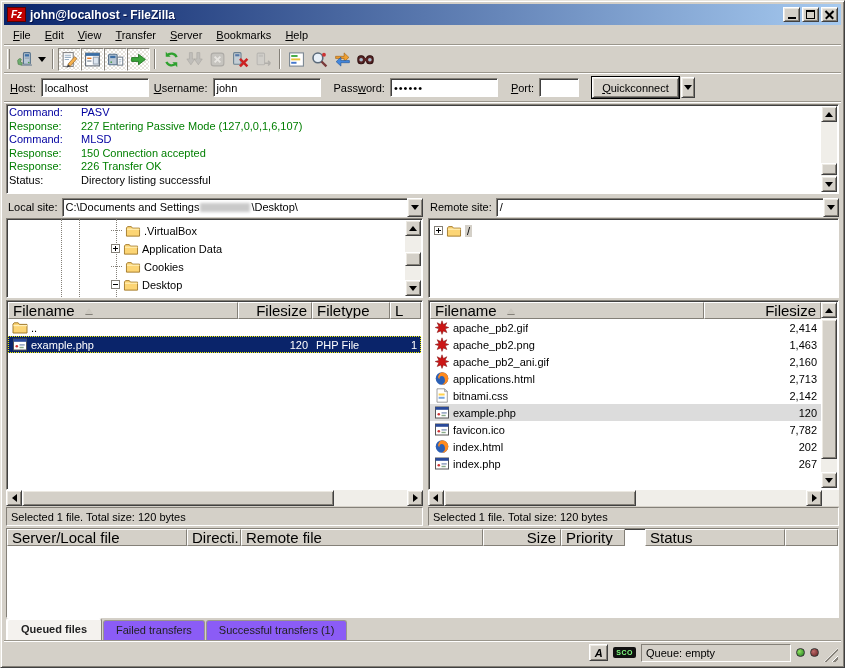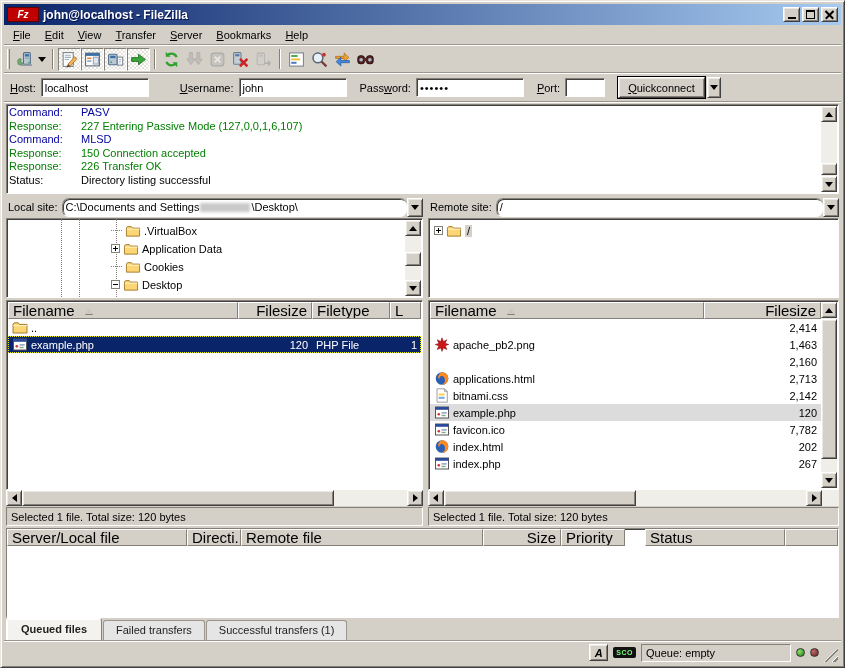--- a/index.html
+++ b/index.html
@@ -10,21 +10,21 @@
        padding:3px;overflow:hidden;}
   
   .out{background:#d4d0c8;border:1px solid;border-color:#fff #404040 #404040 #fff;
        box-shadow:inset 1px 1px 0 #ece9e2, inset -1px -1px 0 #848078;}
   .inw{background:#fff;border:1px solid;border-color:#848078 #fff #fff #848078;
        box-shadow:inset 1px 1px 0 #404040;}
   .ing{background:#d4d0c8;border:1px solid;border-color:#848078 #fff #fff #848078;}
   
   .titlebar{height:21px;background:linear-gradient(to right,#0a246a,#a6caf0);display:flex;align-items:center;
             padding:0 3px;color:#fff;flex:0 0 auto;}
-  .tlogo{width:32px;height:15px;background:#c00000;border:1px solid #600000;color:#fff;font-weight:bold;
+  .tlogo{width:19px;height:15px;background:#c00000;border:1px solid #600000;color:#fff;font-weight:bold;
          font-size:10px;display:flex;align-items:center;justify-content:center;margin-right:4px;font-style:italic;}
   .ttext{font-size:12px;font-weight:bold;flex:1;white-space:nowrap;text-shadow:1px 1px 0 #00104a;}
   .wbtns{display:flex;gap:2px;}
   .wbtn{width:17px;height:15px;position:relative;display:flex;align-items:center;justify-content:center;}
   .glyph-min{width:8px;height:2px;background:#000;margin-top:7px;}
   .glyph-max{width:9px;height:9px;border:1px solid #000;border-top:2px solid #000;}
   .glyph-x{position:relative;width:9px;height:9px;}
   .glyph-x::before,.glyph-x::after{content:"";position:absolute;left:-1px;top:4px;width:11px;height:1.6px;background:#000;}
   .glyph-x::before{transform:rotate(45deg);} .glyph-x::after{transform:rotate(-45deg);}
   
@@ -69,21 +69,21 @@
   .hscroll{height:16px;position:relative;background:#f0eee9;flex:0 0 auto;}
   .hbtn{position:absolute;top:0;width:16px;height:16px;display:flex;align-items:center;justify-content:center;}
   .hthumb{position:absolute;top:0;height:16px;}
   
   .panes{display:flex;padding:0 2px;margin-top:2px;flex:0 0 auto;}
   .pane{display:flex;flex-direction:column;}
   .pane-l{width:420px;} .pane-div{width:5px;} .pane-r{width:414px;}
   .siterow{height:20px;display:flex;align-items:center;font-size:11px;gap:0;margin-bottom:1px;}
   .sitelabel{padding:2px 4px 2px 2px;white-space:nowrap;}
   .combo{flex:1;display:flex;height:19px;}
-  .combo .field{flex:1;border-right:none;border-radius:7px;}
+  .combo .field{flex:1;border-right:none;}
   .combo-btn{width:16px;height:19px;display:flex;align-items:center;justify-content:center;}
   .redacted{display:inline-block;width:50px;height:9px;background:#c9c9c9;filter:blur(1.5px);margin:0 1px;}
   .tree{height:80px;position:relative;overflow:hidden;margin-bottom:2px;}
   .treerow{position:absolute;height:17px;display:flex;align-items:center;font-size:11px;white-space:nowrap;}
   .expander{width:9px;height:9px;background:#fff;border:1px solid #848078;position:relative;flex:0 0 auto;}
   .expander::before{content:"";position:absolute;left:1px;top:3px;width:5px;height:1px;background:#000;}
   .expander.plus::after{content:"";position:absolute;left:3px;top:1px;width:1px;height:5px;background:#000;}
   .ticon{width:16px;height:14px;margin:0 3px;flex:0 0 auto;}
   .ticon svg{width:16px;height:14px;display:block;}
   .tguide{position:absolute;border-left:1px dotted #848078;width:0;top:0;bottom:0;}
@@ -105,21 +105,21 @@
   .ficon svg{width:16px;height:15px;display:block;}
   .lrow.selected{background:#0a246a;color:#fff;outline:1px dotted #f0f000;outline-offset:-1px;}
   .lrow.selected-inactive{background:#dcdcdc;}
   .statusline{height:19px;font-size:11px;display:flex;align-items:center;padding:0 4px;margin-top:1px;flex:0 0 auto;}
   
   .queuewrap{margin:2px 2px 0;flex:1;display:flex;flex-direction:column;overflow:hidden;}
   .qheader{display:flex;height:17px;flex:0 0 auto;}
   .qbody{flex:1;background:#fff;}
   
   .tabs{height:22px;display:flex;align-items:flex-end;padding-left:2px;gap:1px;flex:0 0 auto;}
-  .tab{font-size:11px;padding:3px 12px 4px;background:#e5e5e5;border:1px solid #9a968e;border-bottom:none;
+  .tab{font-size:11px;padding:3px 12px 4px;background:#8b5cf6;border:1px solid #9a968e;border-bottom:none;
        border-radius:3px 3px 0 0;color:#222;}
   .tab.active{background:#f4f2ee;font-weight:bold;border-color:#fff #848078 transparent #fff;
        padding:4px 14px 5px;box-shadow:inset 1px 1px 0 #fff;}
   
   .statusbar{height:24px;border-top:1px solid #9a968c;box-shadow:inset 0 1px 0 #fff;display:flex;align-items:center;
        justify-content:flex-end;gap:5px;padding:0 3px;flex:0 0 auto;}
   .ascii-btn{width:19px;height:17px;display:flex;align-items:center;justify-content:center;
        font-size:11px;font-weight:bold;font-style:italic;}
   .speed-badge{background:#111;color:#7fff7f;font-size:7px;font-weight:bold;padding:2px 3px;border-radius:2px;
        letter-spacing:0.5px;line-height:1;}
@@ -275,21 +275,21 @@
           <circle cx="3.9" cy="8.2" r="1.7" fill="#a8bccc"></circle>
           <circle cx="12.1" cy="8.2" r="1.7" fill="#a8bccc"></circle>
         </svg>
       </div>
     </div>
   <div class="groove"></div>
 
   <div class="quickbar">
     <span class="qlabel" id="host-label"><u>H</u>ost:</span>
     <div class="field inw" style="width:108px;">localhost</div>
-    <span class="qlabel" id="username-label" style="margin-left:26px;"><u>U</u>sername:</span>
+    <span class="qlabel" id="username-label" style="margin-left:0;"><u>U</u>sername:</span>
     <div class="field inw" style="width:108px;">john</div>
     <span class="qlabel" id="password-label" style="margin-left:8px;">Pass<u>w</u>ord:</span>
     <div class="field inw" style="width:108px;letter-spacing:1px;">••••••</div>
     <span class="qlabel" id="port-label" style="margin-left:8px;"><u>P</u>ort:</span>
     <div class="field inw" style="width:40px;"></div>
     <div class="qbtn-wrap">
       <div class="qbtn out" id="quickconnect-button"><u>Q</u>uickconnect</div>
       <div class="qdrop out">
           <span class="dn-tri"></span>
         </div>
@@ -490,38 +490,54 @@
             <div class="col" style="width: 274px;">
               <span>Filename</span>
               <span class="sort"></span>
             </div>
             <div class="col r" style="width: auto; flex: 1 1 0%;">
               <span>Filesize</span>
             </div>
           </div>
         <div class="lbody" id="remote-body" style="right:17px;">
             <div class="lrow">
+              <div class="cell" style="width: 274px;">
+                <span class="ficon">
+                  <svg viewBox="0 0 16 15">
+                    <path d="M8 0.8l1.4 3.8 3.4-1.9-1.7 3.6 3.7 1.2-3.5 1.2 1.6 3.9-3.5-1.6L8 14.4l-1.2-3.4-3.6 1.5 1.6-3.7-3.6-1.3 3.7-1.1L3.2 2.7l3.5 1.8z" fill="#cc1515" stroke="#7a0f0f" stroke-width="0.5"></path>
+                  </svg>
+                </span>
+                <span style="overflow: hidden; text-overflow: clip; white-space: nowrap;">apache_pb2.gif</span>
+              </div>
               <div class="cell r" style="width: auto; flex: 1 1 0%;">
                 <span style="overflow: hidden; text-overflow: clip; white-space: nowrap;">2,414</span>
               </div>
             </div>
             <div class="lrow">
               <div class="cell" style="width: 274px;">
                 <span class="ficon">
                   <svg viewBox="0 0 16 15">
                     <path d="M8 0.8l1.4 3.8 3.4-1.9-1.7 3.6 3.7 1.2-3.5 1.2 1.6 3.9-3.5-1.6L8 14.4l-1.2-3.4-3.6 1.5 1.6-3.7-3.6-1.3 3.7-1.1L3.2 2.7l3.5 1.8z" fill="#cc1515" stroke="#7a0f0f" stroke-width="0.5"></path>
                   </svg>
                 </span>
                 <span style="overflow: hidden; text-overflow: clip; white-space: nowrap;">apache_pb2.png</span>
               </div>
               <div class="cell r" style="width: auto; flex: 1 1 0%;">
                 <span style="overflow: hidden; text-overflow: clip; white-space: nowrap;">1,463</span>
               </div>
             </div>
             <div class="lrow">
+              <div class="cell" style="width: 274px;">
+                <span class="ficon">
+                  <svg viewBox="0 0 16 15">
+                    <path d="M8 0.8l1.4 3.8 3.4-1.9-1.7 3.6 3.7 1.2-3.5 1.2 1.6 3.9-3.5-1.6L8 14.4l-1.2-3.4-3.6 1.5 1.6-3.7-3.6-1.3 3.7-1.1L3.2 2.7l3.5 1.8z" fill="#cc1515" stroke="#7a0f0f" stroke-width="0.5"></path>
+                  </svg>
+                </span>
+                <span style="overflow: hidden; text-overflow: clip; white-space: nowrap;">apache_pb2_ani.gif</span>
+              </div>
               <div class="cell r" style="width: auto; flex: 1 1 0%;">
                 <span style="overflow: hidden; text-overflow: clip; white-space: nowrap;">2,160</span>
               </div>
             </div>
             <div class="lrow">
               <div class="cell" style="width: 274px;">
                 <span class="ficon">
                   <svg viewBox="0 0 16 15">
                     <circle cx="8" cy="7.5" r="6.3" fill="#2b5fb4"></circle>
                     <path d="M8 1.2a6.3 6.3 0 0 1 6.3 6.3A6.3 6.3 0 0 1 8 13.8c2-1.1 3.4-2.9 2.9-5.3C10.5 6 9 5.1 8 5.1c-2 0-3 1.5-2.4 3-1.5-.5-1.9-2.1-1-3.6C5.3 2.8 6.5 1.5 8 1.2z" fill="#ff8a1e"></path>

